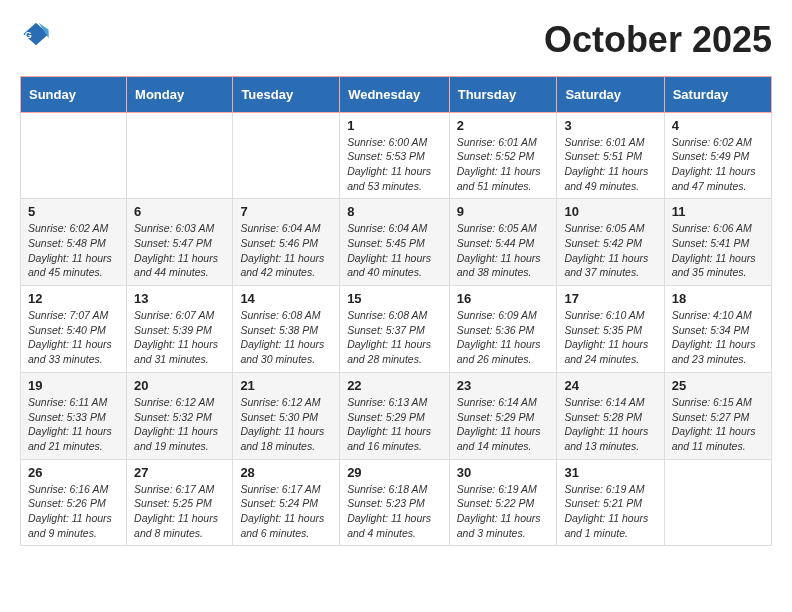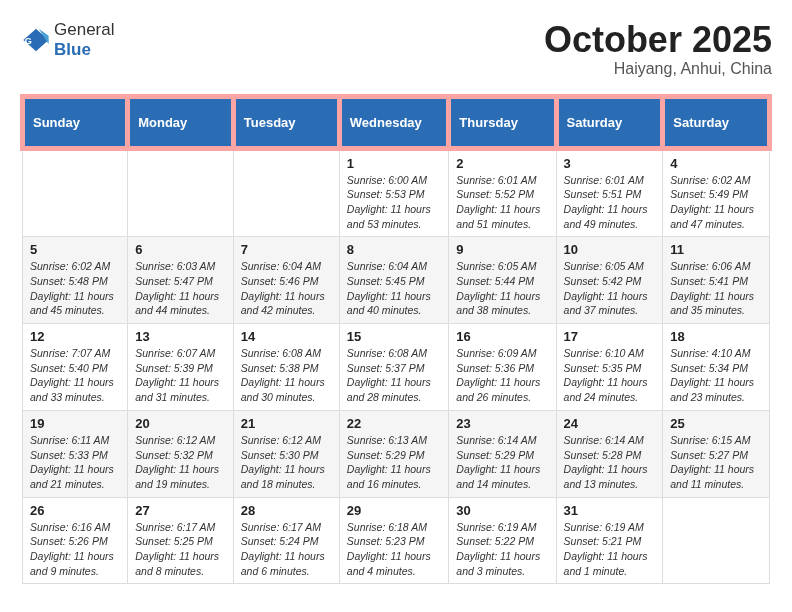--- a/index.html
+++ b/index.html
@@ -19,21 +19,21 @@
     .logo {
       display: flex;
       align-items: center;
     }
     .logo-icon {
       width: 28px;
       height: 28px;
       margin-left: 2px;
     }
     .title-block {
-      text-align: right;
+      text-align: center;
     }
     .month-title {
       font-size: 36px;
       font-weight: bold;
       color: #222;
       line-height: 1.1;
     }
     .location-title {
       font-size: 16px;
       color: #555;
@@ -41,23 +41,23 @@
     .calendar-table {
       width: 100%;
       border-collapse: collapse;
       border: 1px solid #ccc;
     }
     .calendar-table th {
       background-color: #2a6db5;
       color: #fff;
       font-size: 13px;
       font-weight: bold;
-      padding: 16px 8px;
+      padding: 10px 8px;
       text-align: left;
-      border: 5px solid #fca5a5;
+      border: 1px solid #fca5a5;
     }
     .calendar-table td {
       vertical-align: top;
       padding: 5px 7px;
       font-size: 11px;
       color: #333;
       border: 1px solid #ddd;
       width: 113px;
       min-height: 90px;
       background: #fff;
@@ -85,30 +85,23 @@
 </head>
 <body>
 
 <div class="header">
   <div class="logo">
     <svg class="logo-icon" viewBox="0 0 40 40" width="40" height="40">
       <polygon points="20,4 38,20 20,36 2,20" fill="#2a6db5"></polygon>
       <polygon points="24,4 38,14 38,26" fill="#4a9fd5"></polygon>
       <text x="4" y="26" font-size="13" fill="white" font-weight="bold">G</text>
     </svg>
-    <div style="margin-left:4px;">
-      <div>
-        <span style="font-size:17px;color:#333;">General</span><br>
-        <span style="font-size:17px;color:#2a6db5;font-weight:bold;">Blue</span>
-      </div>
-    </div>
   </div>
   <div class="title-block">
     <div class="month-title">October 2025</div>
-    <div class="location-title">Haiyang, Anhui, China</div>
   </div>
 </div>
 
 <table class="calendar-table">
   <thead>
     <tr>
     <th>Sunday</th>
         <th>Monday</th>
         <th>Tuesday</th>
         <th>Wednesday</th>

